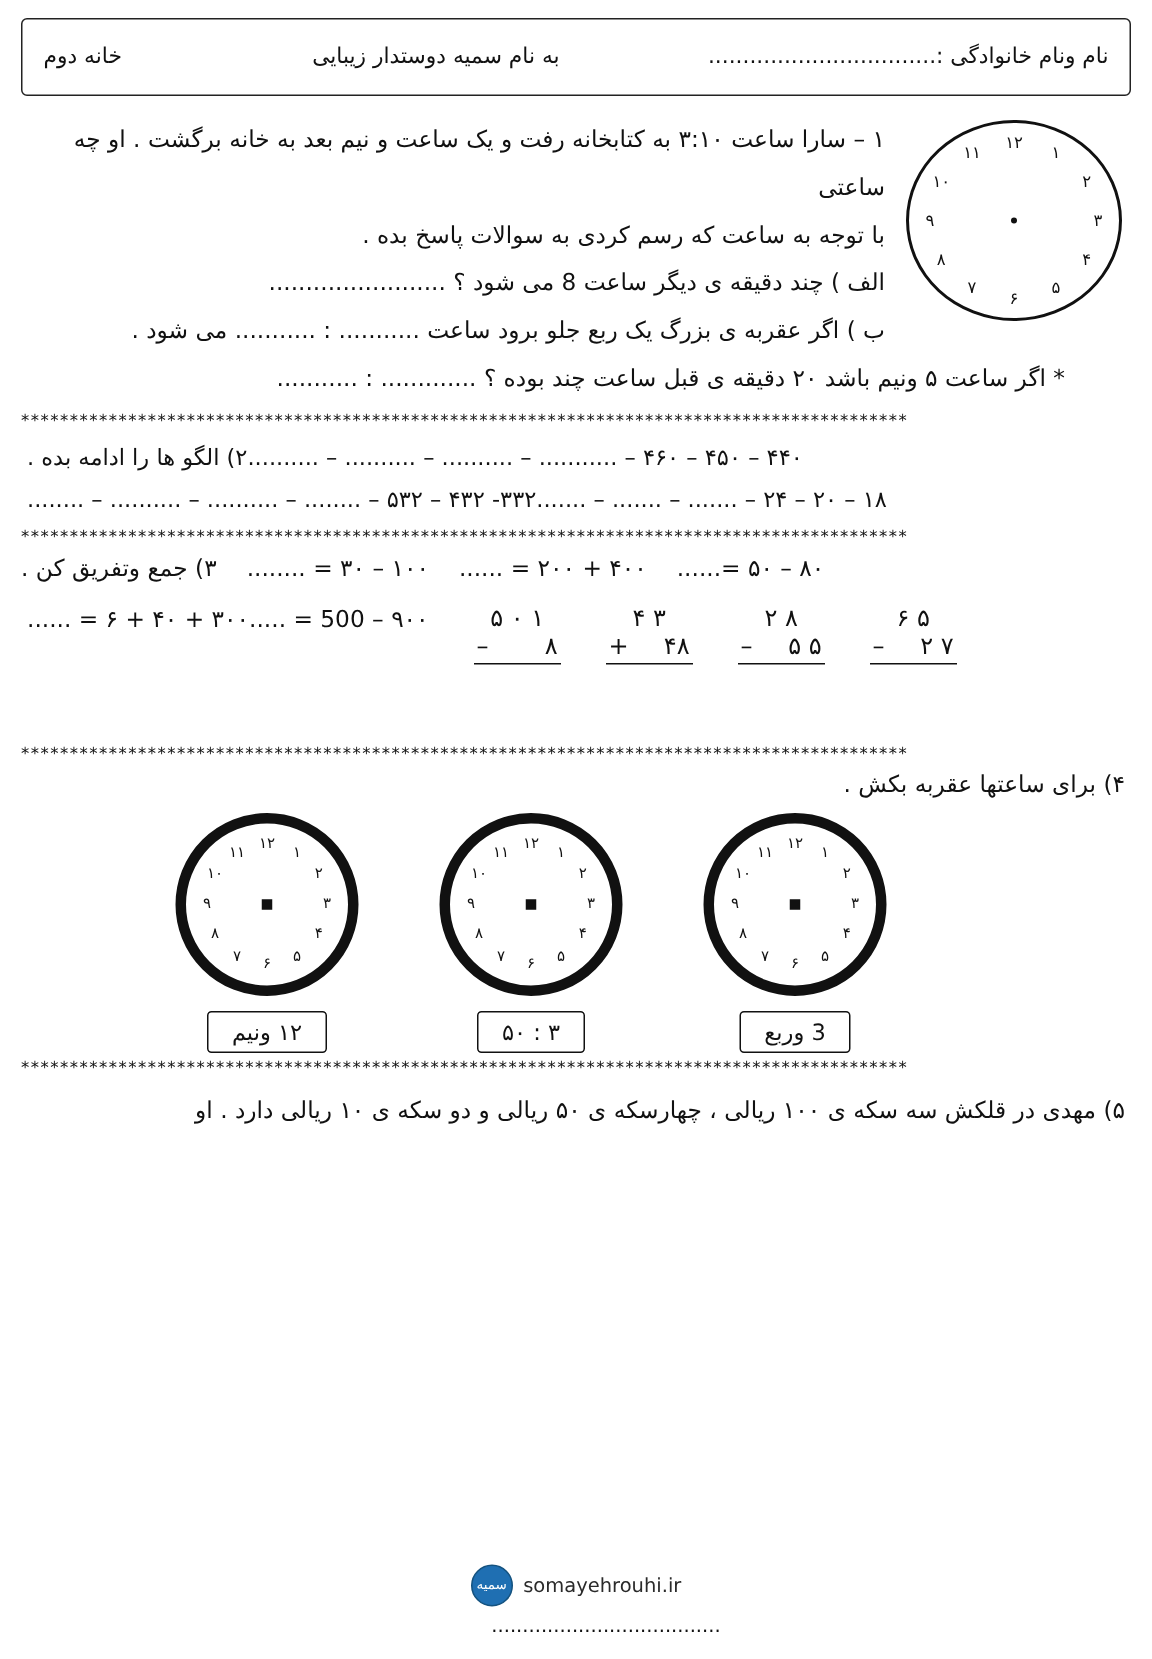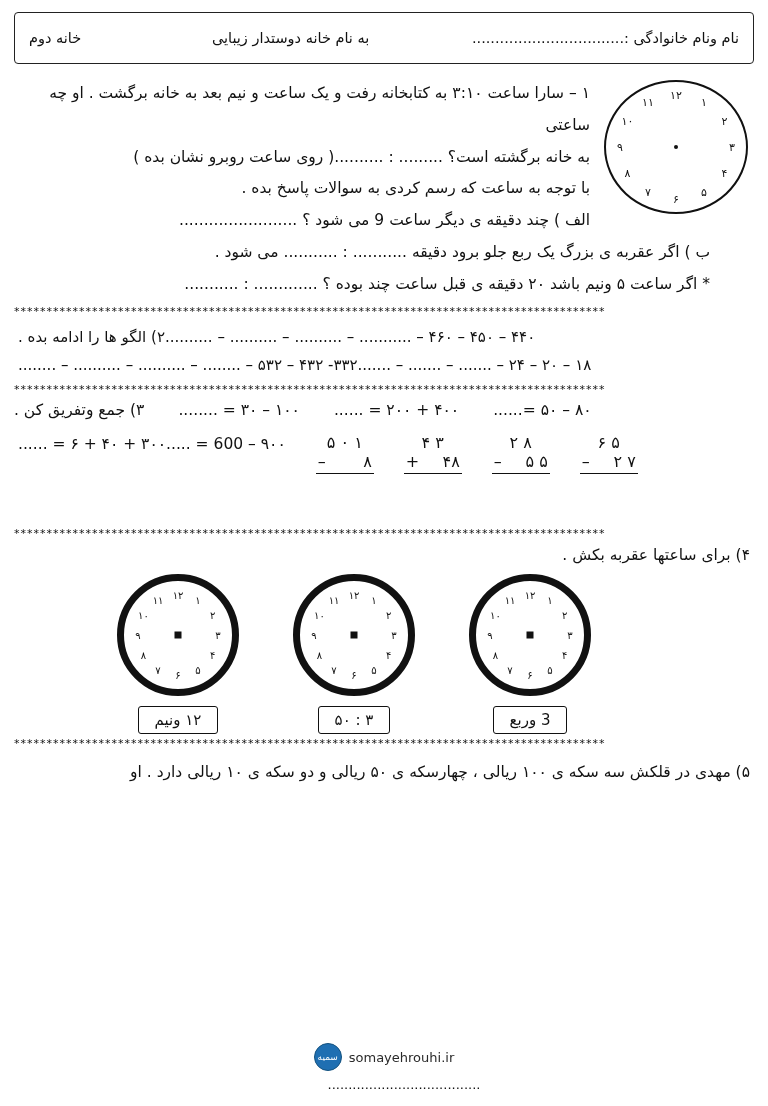--- a/index.html
+++ b/index.html
@@ -113,21 +113,21 @@
     border-bottom:1.6px solid #111;
     padding-bottom:2px;
     letter-spacing:3px;
     display:flex;
     justify-content:space-between;
     direction:ltr;
     padding:0 2px 2px 2px;
   }
   .vsum .bot .op{margin-left:0;}
   .inline-eqs{
-    display:flex;flex-direction:row-reverse;gap:34px;
+    display:flex;flex-direction:row-reverse;gap:20px;
     font-size:15.5px;
     align-items:center;
     margin-top:4px;
   }
 
   
   .clock-row{
     display:flex;flex-direction:row-reverse;
     justify-content:center;
     gap:54px;
@@ -189,21 +189,21 @@
   }
   .dots-right{margin-left:40px;}
 </style>
 </head>
 <body>
 
 <div class="page">
 
   <div class="header">
     <div class="hdr-right">نام ونام خانوادگی :.................................</div>
-    <div class="hdr-mid">به نام خانه دوستدار زیبایی</div>
+    <div class="hdr-mid">به نام سمیه دوستدار زیبایی</div>
     <div class="hdr-left"><span class="cls">خانه دوم</span></div>
   </div>
 
   <div>
     <div class="clock-q1" id="clock-q1">
       <div class="dot"></div>
     <span class="num" style="left: 50%; top: 10%; font-size: 11px;">۱۲</span>
         <span class="num" style="left: 70%; top: 15.359%; font-size: 11px;">۱</span>
         <span class="num" style="left: 84.641%; top: 30%; font-size: 11px;">۲</span>
         <span class="num" style="left: 90%; top: 50%; font-size: 11px;">۳</span>
@@ -211,24 +211,23 @@
         <span class="num" style="left: 70%; top: 84.641%; font-size: 11px;">۵</span>
         <span class="num" style="left: 50%; top: 90%; font-size: 11px;">۶</span>
         <span class="num" style="left: 30%; top: 84.641%; font-size: 11px;">۷</span>
         <span class="num" style="left: 15.359%; top: 70%; font-size: 11px;">۸</span>
         <span class="num" style="left: 10%; top: 50%; font-size: 11px;">۹</span>
         <span class="num" style="left: 15.359%; top: 30%; font-size: 11px;">۱۰</span>
         <span class="num" style="left: 30%; top: 15.359%; font-size: 11px;">۱۱</span>
       </div>
     <div class="q">
       <span class="ln">۱ – سارا ساعت ۳:۱۰ به کتابخانه رفت و یک ساعت و نیم  بعد به خانه برگشت . او چه ساعتی</span>
-      <span class="ln indent1">به خانه برگشته است؟ ......... : ..........( روی ساعت روبرو نشان بده )</span>
       <span class="ln indent1">با توجه به ساعت که رسم کردی به سوالات پاسخ بده .</span>
-      <span class="ln indent1">الف ) چند دقیقه ی دیگر ساعت 9 می شود ؟ ........................</span>
-      <span class="ln indent1">ب ) اگر عقربه ی بزرگ یک ربع جلو برود دقیقه ........... : ...........   می شود .</span>
+      <span class="ln indent1">الف ) چند دقیقه ی دیگر ساعت 8 می شود ؟ ........................</span>
+      <span class="ln indent1">ب ) اگر عقربه ی بزرگ یک ربع جلو برود ساعت ........... : ...........   می شود .</span>
       <span class="ln indent1">* اگر ساعت ۵ ونیم باشد  ۲۰ دقیقه ی قبل ساعت چند بوده ؟ ............. : ...........</span>
     </div>
   </div>
 
   <div class="sep">*******************************************************************************************</div>
 
   <div>
     <div class="pattern-line">
       <span class="lbl">۲) الگو ها را ادامه بده .</span>
       <span class="seq" style="margin-right:110px">۴۴۰  –  ۴۵۰  –  ۴۶۰  –  ...........  –  ..........  –  ..........  –  ..........</span>
@@ -244,21 +243,21 @@
   <div>
     <div class="inline-eqs" style="margin-right:4px">
       <span>۳) جمع وتفریق کن .</span>
       <span>۱۰۰ – ۳۰ = ........</span>
       <span>۴۰۰ + ۲۰۰ = ......</span>
       <span>۸۰ – ۵۰ =......</span>
     </div>
 
     <div class="row" style="align-items:flex-start;margin-top:12px">
       <span class="cell" style="margin-top:4px">۳۰۰ + ۴۰ + ۶ = ......</span>
-      <span class="cell" style="margin-top:4px;margin-right:30px">۹۰۰ – 600 = .....</span>
+      <span class="cell" style="margin-top:4px;margin-right:30px">۹۰۰ – 500 = .....</span>
 
       <div class="vsums" style="margin-right:40px">
         <div class="vsum">
           <div class="top">۱ ۰ ۵</div>
           <div class="bot">
             <span class="op">–</span>
             <span>۸</span>
           </div>
         </div>
         <div class="vsum">

